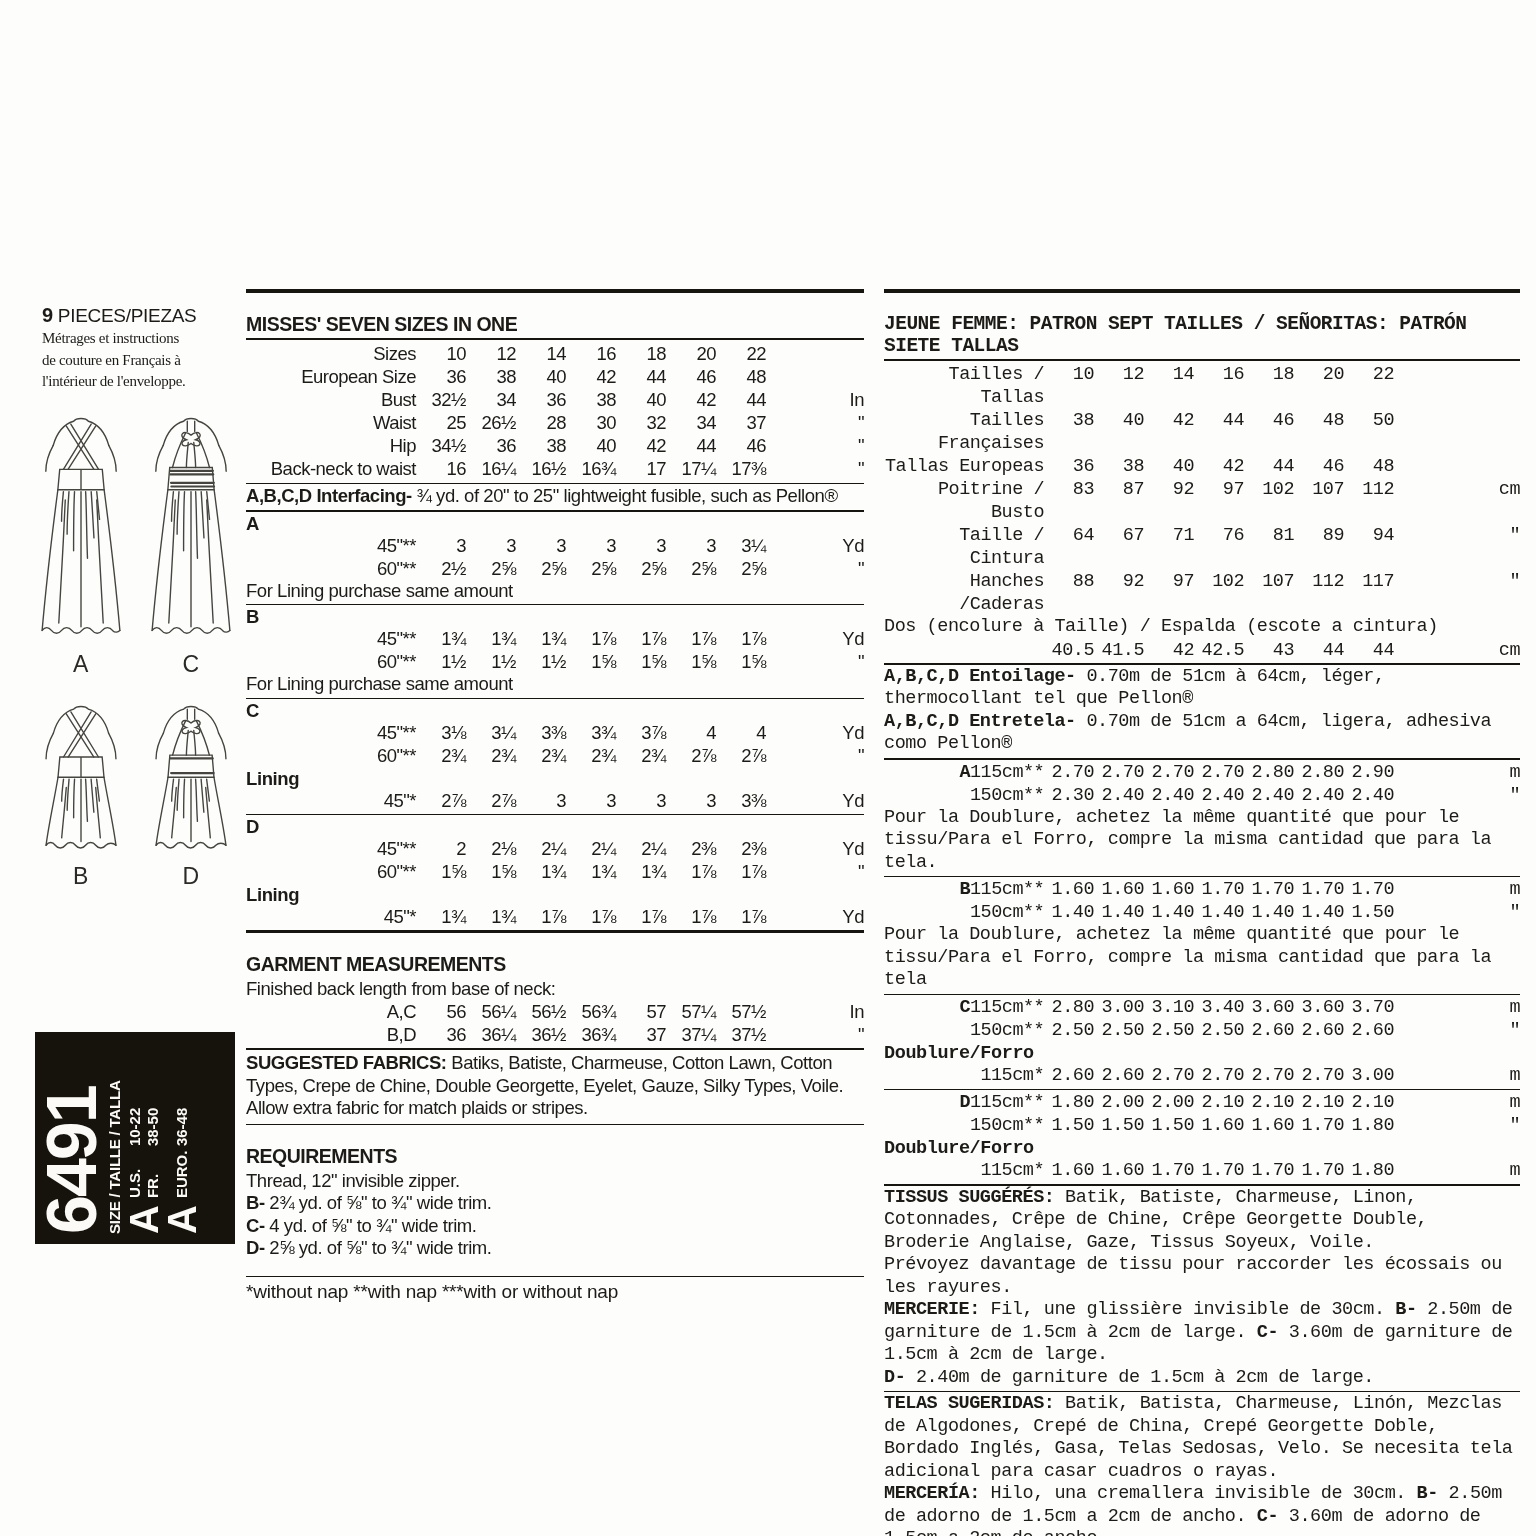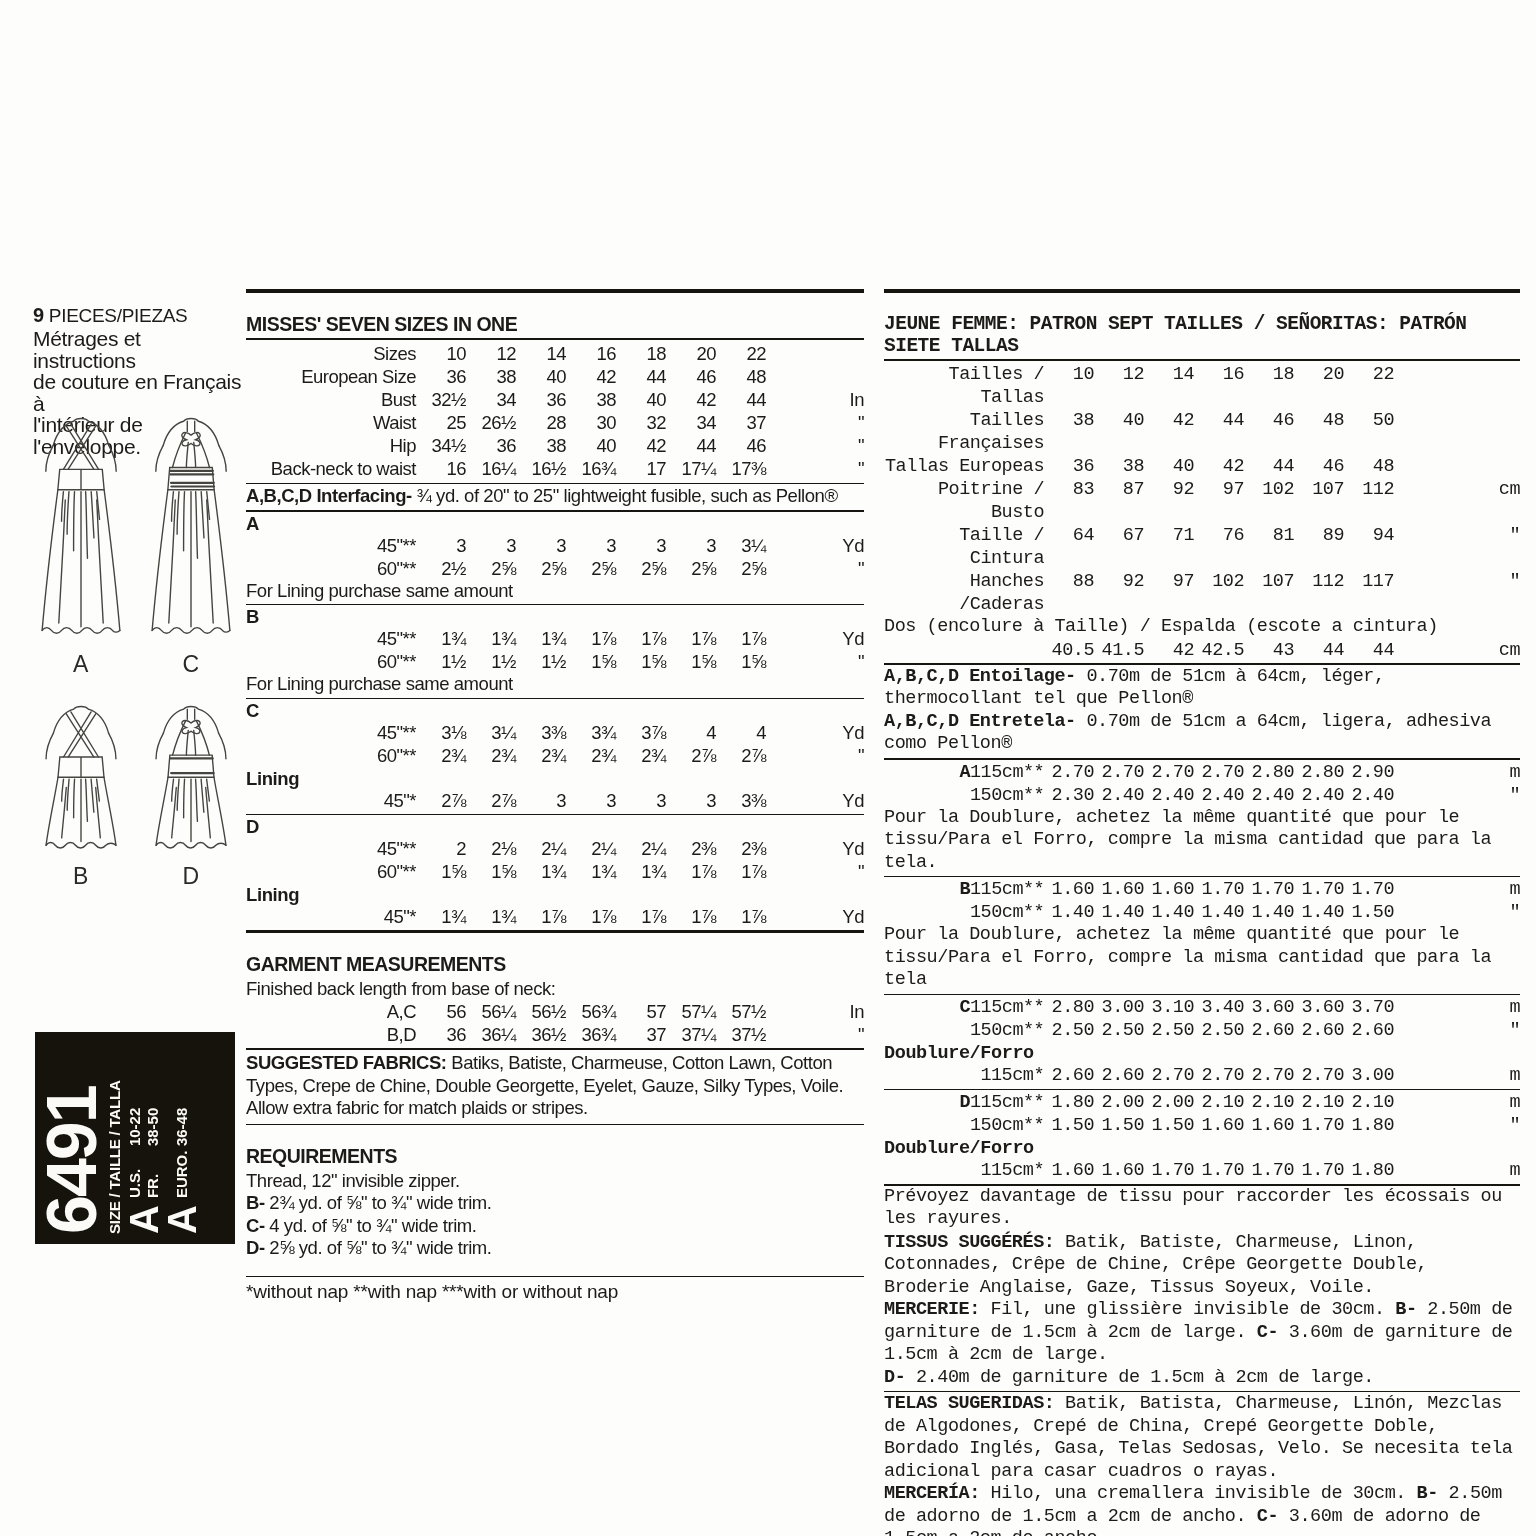--- a/index.html
+++ b/index.html
@@ -1,24 +1,24 @@
 <!DOCTYPE html>
 <html><head>
 <meta charset="utf-8">
 <style>
   * { box-sizing: border-box; }
   html,body { margin:0; padding:0; }
   body { font-family:"Liberation Sans", sans-serif; background:#ffffff; }
   .page { position:relative; width:1536px; height:1536px; background:#fdfdfc; overflow:hidden; color:#1c1b17; }
 
   
-  .left-info { position:absolute; left:33px; top:303px; width:212px; }
+  .left-info { position:absolute; left:42px; top:303px; width:212px; }
   .pieces { font-size:19px; letter-spacing:-0.3px; line-height:24px; }
   .pieces .n { font-weight:700; font-size:20px; }
-  .fr-note { font-size:21px; line-height:21.5px; letter-spacing:-0.3px; }
+  .fr-note { font-size:15px; line-height:21.5px; letter-spacing:-0.3px;font-family:Liberation Serif, serif; }
 
   
   .figures-row { position:absolute; left:30px; width:212px; display:flex; justify-content:space-between; }
   .fig-top { top:412px; }
   .fig-bottom { top:700px; }
   .figure { width:102px; display:flex; flex-direction:column; align-items:center; }
   .figure svg { display:block; }
   .fig-label { font-size:23px; letter-spacing:0.5px; margin-top:3px; color:#2b2a26; }
 
   
@@ -657,22 +657,22 @@
           <div class="cv">1.70</div>
           <div class="cv">1.70</div>
           <div class="cv">1.70</div>
           <div class="cv">1.70</div>
           <div class="cv">1.80</div>
           <div class="cu">m</div>
         </div>
       </div>
     <div class="rule-med mt2"></div>
 
+    <div class="para mt1"><span class="b">TISSUS SUGGÉRÉS:</span><span> Batik, Batiste, Charmeuse, Linon, Cotonnades, Crêpe de Chine, Crêpe Georgette Double, Broderie Anglaise, Gaze, Tissus Soyeux, Voile.</span></div>
     <div class="para">Prévoyez davantage de tissu pour raccorder les écossais ou les rayures.</div>
-    <div class="para mt1"><span class="b">TISSUS SUGGÉRÉS:</span><span> Batik, Batiste, Charmeuse, Linon, Cotonnades, Crêpe de Chine, Crêpe Georgette Double, Broderie Anglaise, Gaze, Tissus Soyeux, Voile.</span></div>
     <div class="para"><span class="b">MERCERIE:</span><span> Fil, une glissière invisible de 30cm. </span><span class="b">B-</span><span> 2.50m de garniture de 1.5cm à 2cm de large. </span><span class="b">C-</span><span> 3.60m de garniture de 1.5cm à 2cm de large.</span></div>
     <div class="para"><span class="b">D-</span><span> 2.40m de garniture de 1.5cm à 2cm de large.</span></div>
     <div class="rule-thin mt2"></div>
 
     <div class="para mt1"><span class="b">TELAS SUGERIDAS:</span><span> Batik, Batista, Charmeuse, Linón, Mezclas de Algodones, Crepé de China, Crepé Georgette Doble, Bordado Inglés, Gasa, Telas Sedosas, Velo. Se necesita tela adicional para casar cuadros o rayas.</span></div>
     <div class="para"><span class="b">MERCERÍA:</span><span> Hilo, una cremallera invisible de 30cm. </span><span class="b">B-</span><span> 2.50m de adorno de 1.5cm a 2cm de ancho. </span><span class="b">C-</span><span> 3.60m de adorno de 1.5cm a 2cm de ancho.</span></div>
 
     <div class="rule-thin mt16"></div>
     <div class="foot intl-foot">
       <span>*sans sens   **avec sens   ***avec ou sans sens</span>

